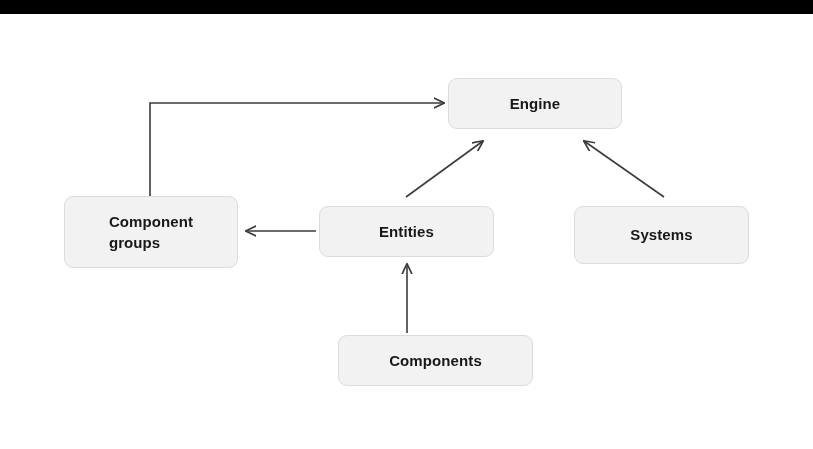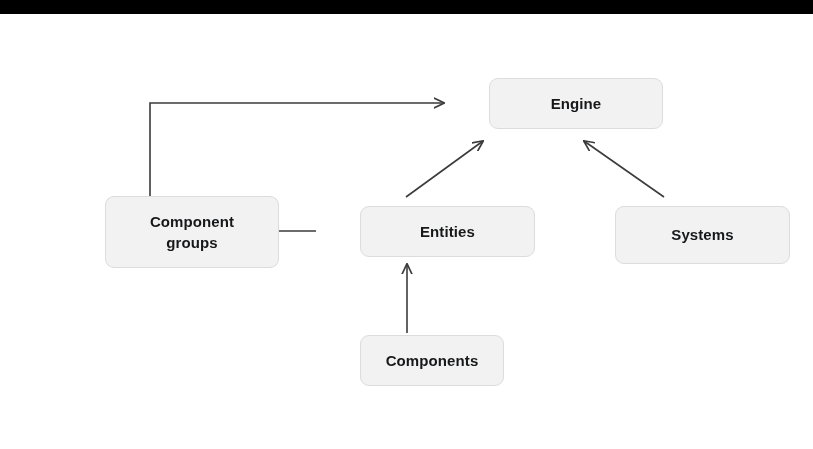--- a/index.html
+++ b/index.html
@@ -33,22 +33,21 @@
   }
   .node {
     position: absolute;
     box-sizing: border-box;
     background: #f2f2f2;
     border: 1px solid #dcdcdc;
     border-radius: 9px;
     display: flex;
     align-items: center;
     justify-content: center;
-    text-align: center;
-    margin-left: 41px;
+    text-align: left;
   }
   .node-label {
     font-size: 15px;
     font-weight: bold;
     color: #17181a;
     line-height: 1.42;
     letter-spacing: 0.1px;
     white-space: pre-line;
   }
 </style>
@@ -87,17 +86,17 @@
 
   <div class="node" style="left:64px; top:196px; width:174px; height:72px;">
     <span class="node-label">Component
 groups</span>
   </div>
 
   <div class="node" style="left:574px; top:206px; width:175px; height:58px;">
     <span class="node-label">Systems</span>
   </div>
 
-  <div class="node" style="left:319px; top:335px; width:144px; height:51px;">
+  <div class="node" style="left:338px; top:335px; width:195px; height:51px;">
     <span class="node-label">Components</span>
   </div>
 
 </div>
 
 </body></html>

